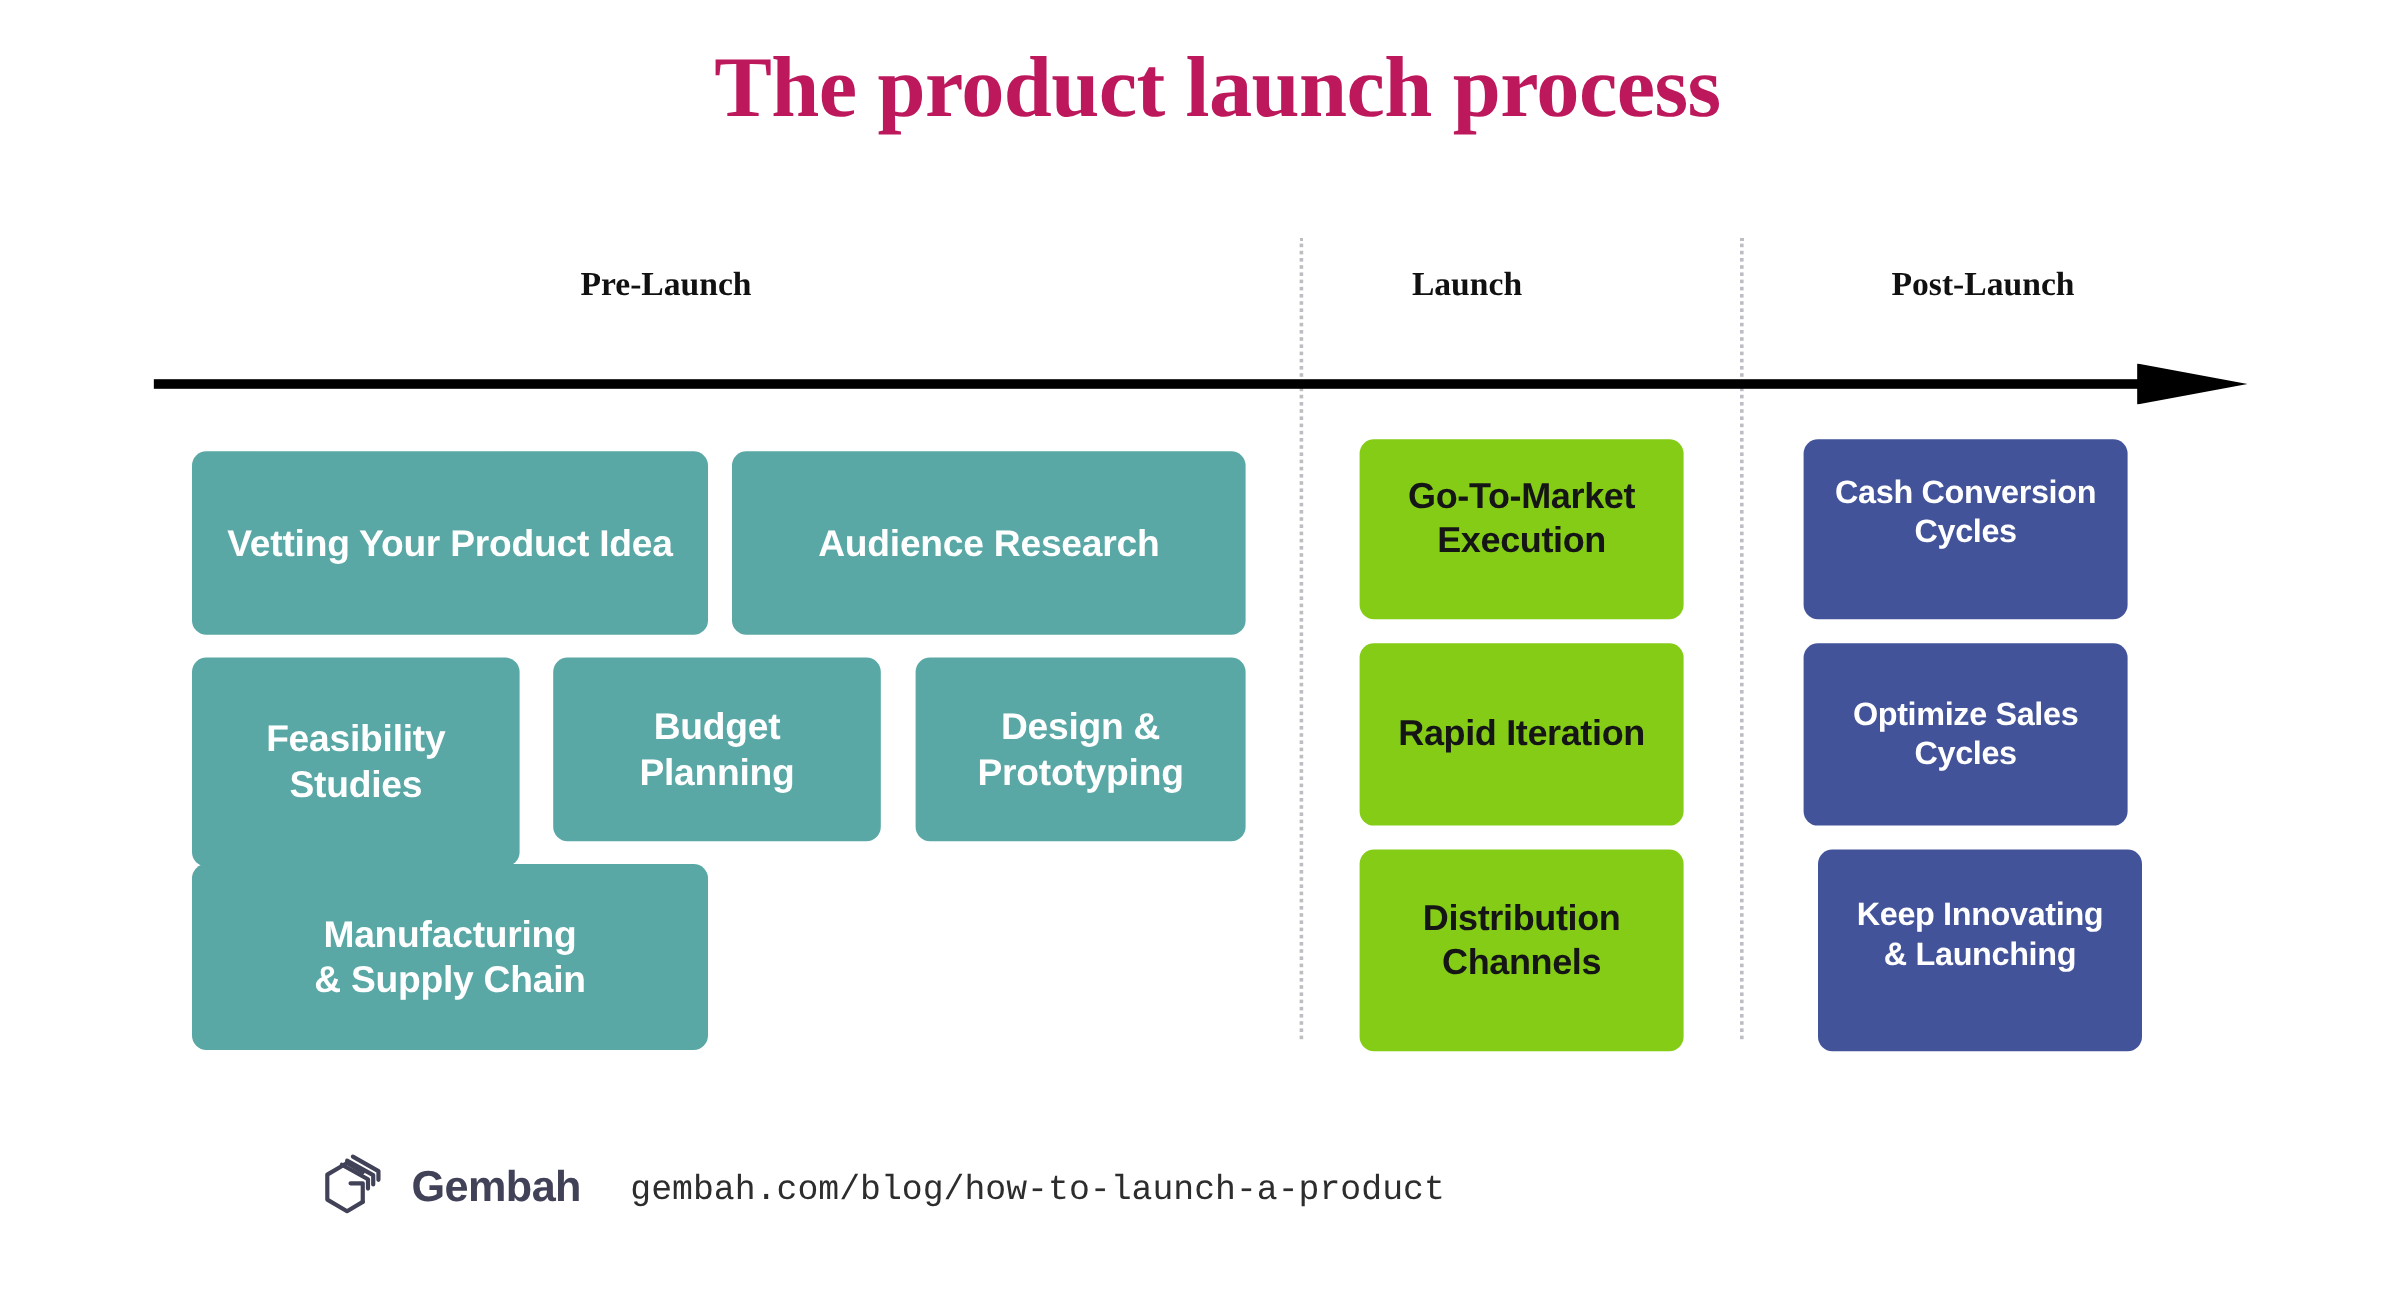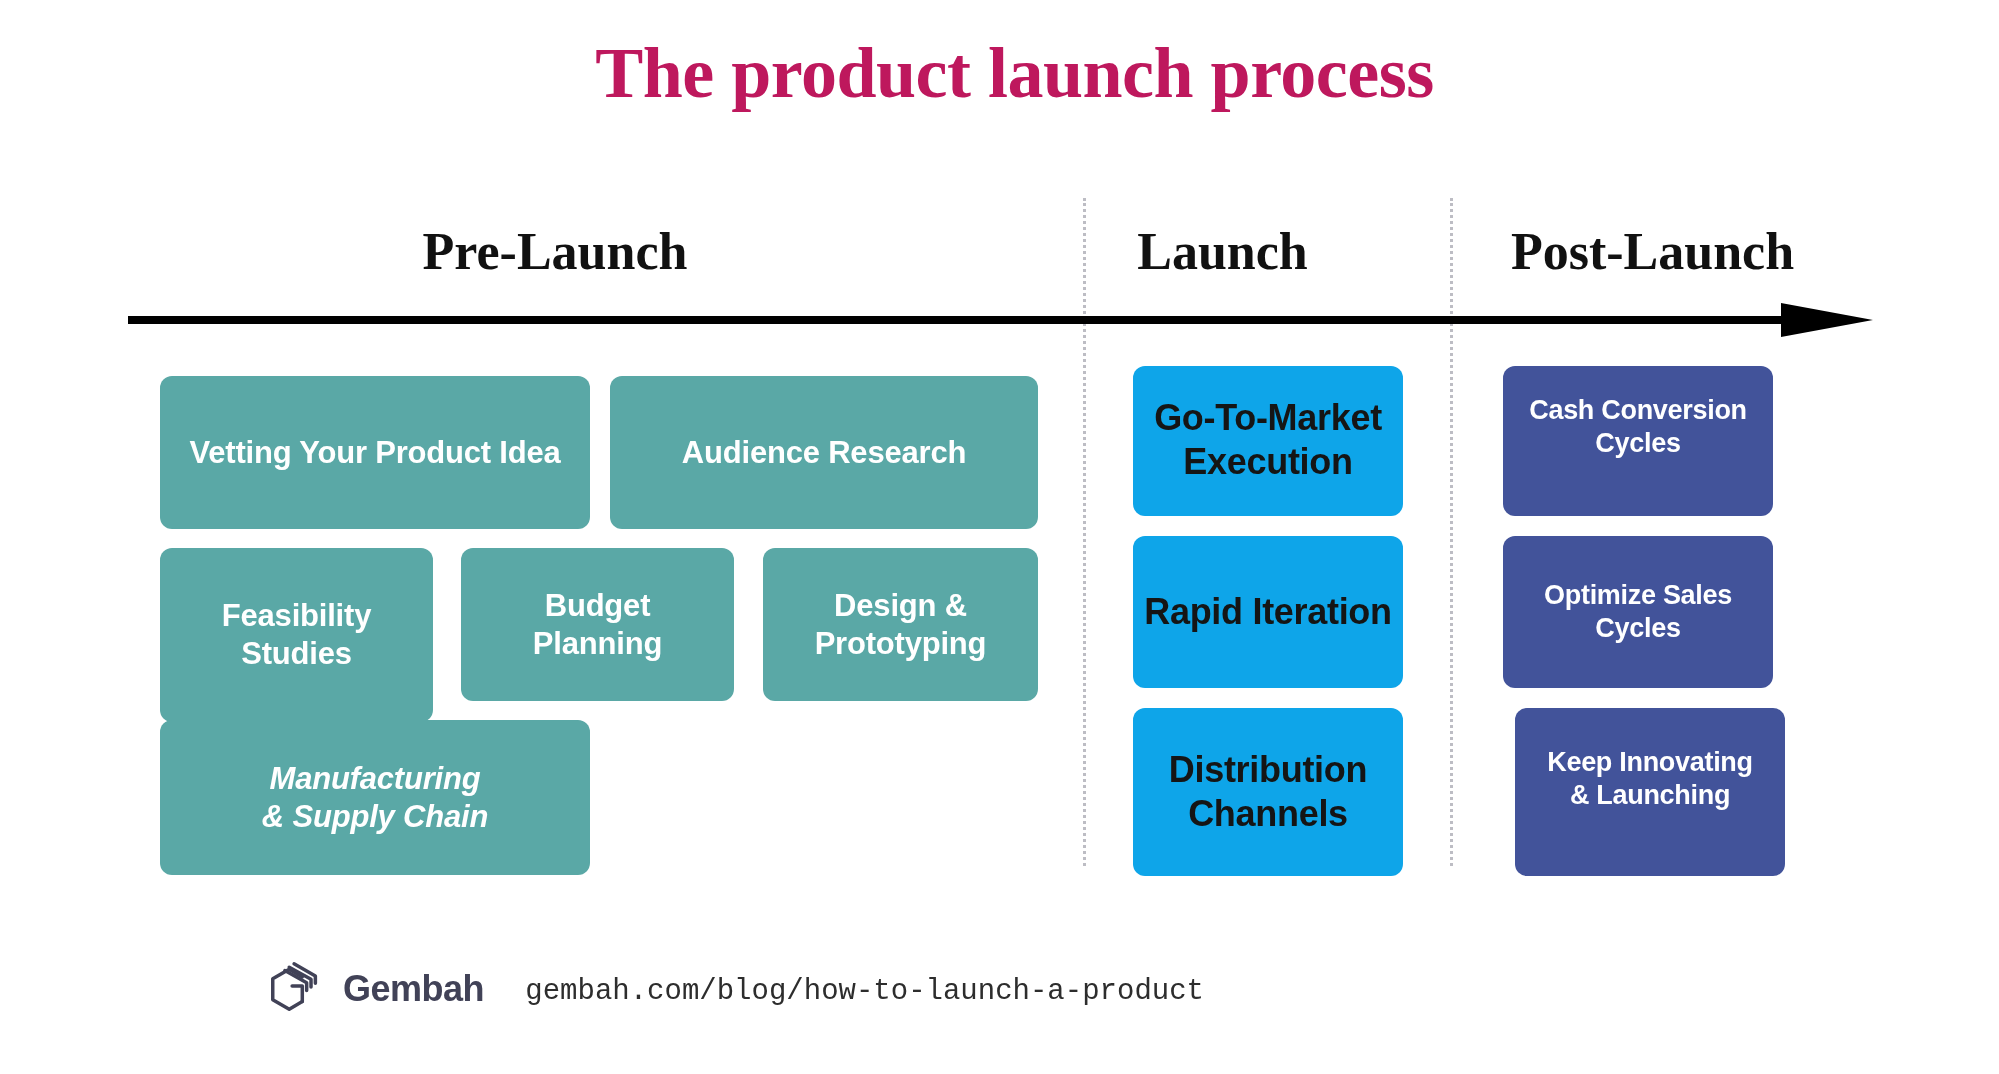--- a/index.html
+++ b/index.html
@@ -37,21 +37,21 @@
     color: #be185d;
     white-space: nowrap;
     padding-left: 15px;
   }
 
   
   .phase-header {
     position: absolute;
     font-family: "Liberation Serif", "DejaVu Serif", serif;
     font-weight: bold;
-    font-size: 52px;
+    font-size: 28px;
     color: #111111;
     text-align: center;
     white-space: nowrap;
   }
   #hdr-pre  { left: 340px;  top: 222px; width: 430px; }
   #hdr-lau  { left: 1080px; top: 222px; width: 285px; }
   #hdr-post { left: 1445px; top: 222px; width: 415px; }
 
   
   .divider {
@@ -88,43 +88,43 @@
   }
   .card.teal {
     background: #5aa8a6;
     color: #ffffff;
     font-family: "Liberation Sans Narrow", "Liberation Sans", sans-serif;
     font-weight: bold;
     font-size: 31px;
     letter-spacing: -0.2px;
   }
   .card.yellow {
-    background: #0ea5e9;
+    background: #84cc16;
     color: #151515;
     font-family: "Liberation Sans", sans-serif;
     font-weight: bold;
-    font-size: 36px;
+    font-size: 30px;
     letter-spacing: -0.3px;
   }
   .card.blue {
     background: #42539a;
     color: #ffffff;
     font-family: "Liberation Sans", sans-serif;
     font-weight: bold;
     font-size: 27px;
     letter-spacing: -0.3px;
   }
 
   
   #c-pre-0 { left: 160px;  top: 376px; width: 430px; height: 153px; }
   #c-pre-1 { left: 610px;  top: 376px; width: 428px; height: 153px; }
   #c-pre-2 { left: 160px;  top: 548px; width: 273px; height: 174px; }
   #c-pre-3 { left: 461px;  top: 548px; width: 273px; height: 153px; }
   #c-pre-4 { left: 763px;  top: 548px; width: 275px; height: 153px; }
-  #c-pre-5 { left: 160px;  top: 720px; width: 430px; height: 155px; font-style: italic; }
+  #c-pre-5 { left: 160px;  top: 720px; width: 430px; height: 155px; }
   #c-pre-6 { left: 610px;  top: 720px; width: 428px; height: 155px; }
 
   
   #c-lau-0 { left: 1133px; top: 366px; width: 270px; height: 150px; align-items: flex-start; padding-top: 30px; }
   #c-lau-1 { left: 1133px; top: 536px; width: 270px; height: 152px; }
   #c-lau-2 { left: 1133px; top: 708px; width: 270px; height: 168px; align-items: flex-start; padding-top: 40px; }
 
   
   #c-pos-0 { left: 1503px; top: 366px; width: 270px; height: 150px; align-items: flex-start; padding-top: 28px; }
   #c-pos-1 { left: 1503px; top: 536px; width: 270px; height: 152px; }

